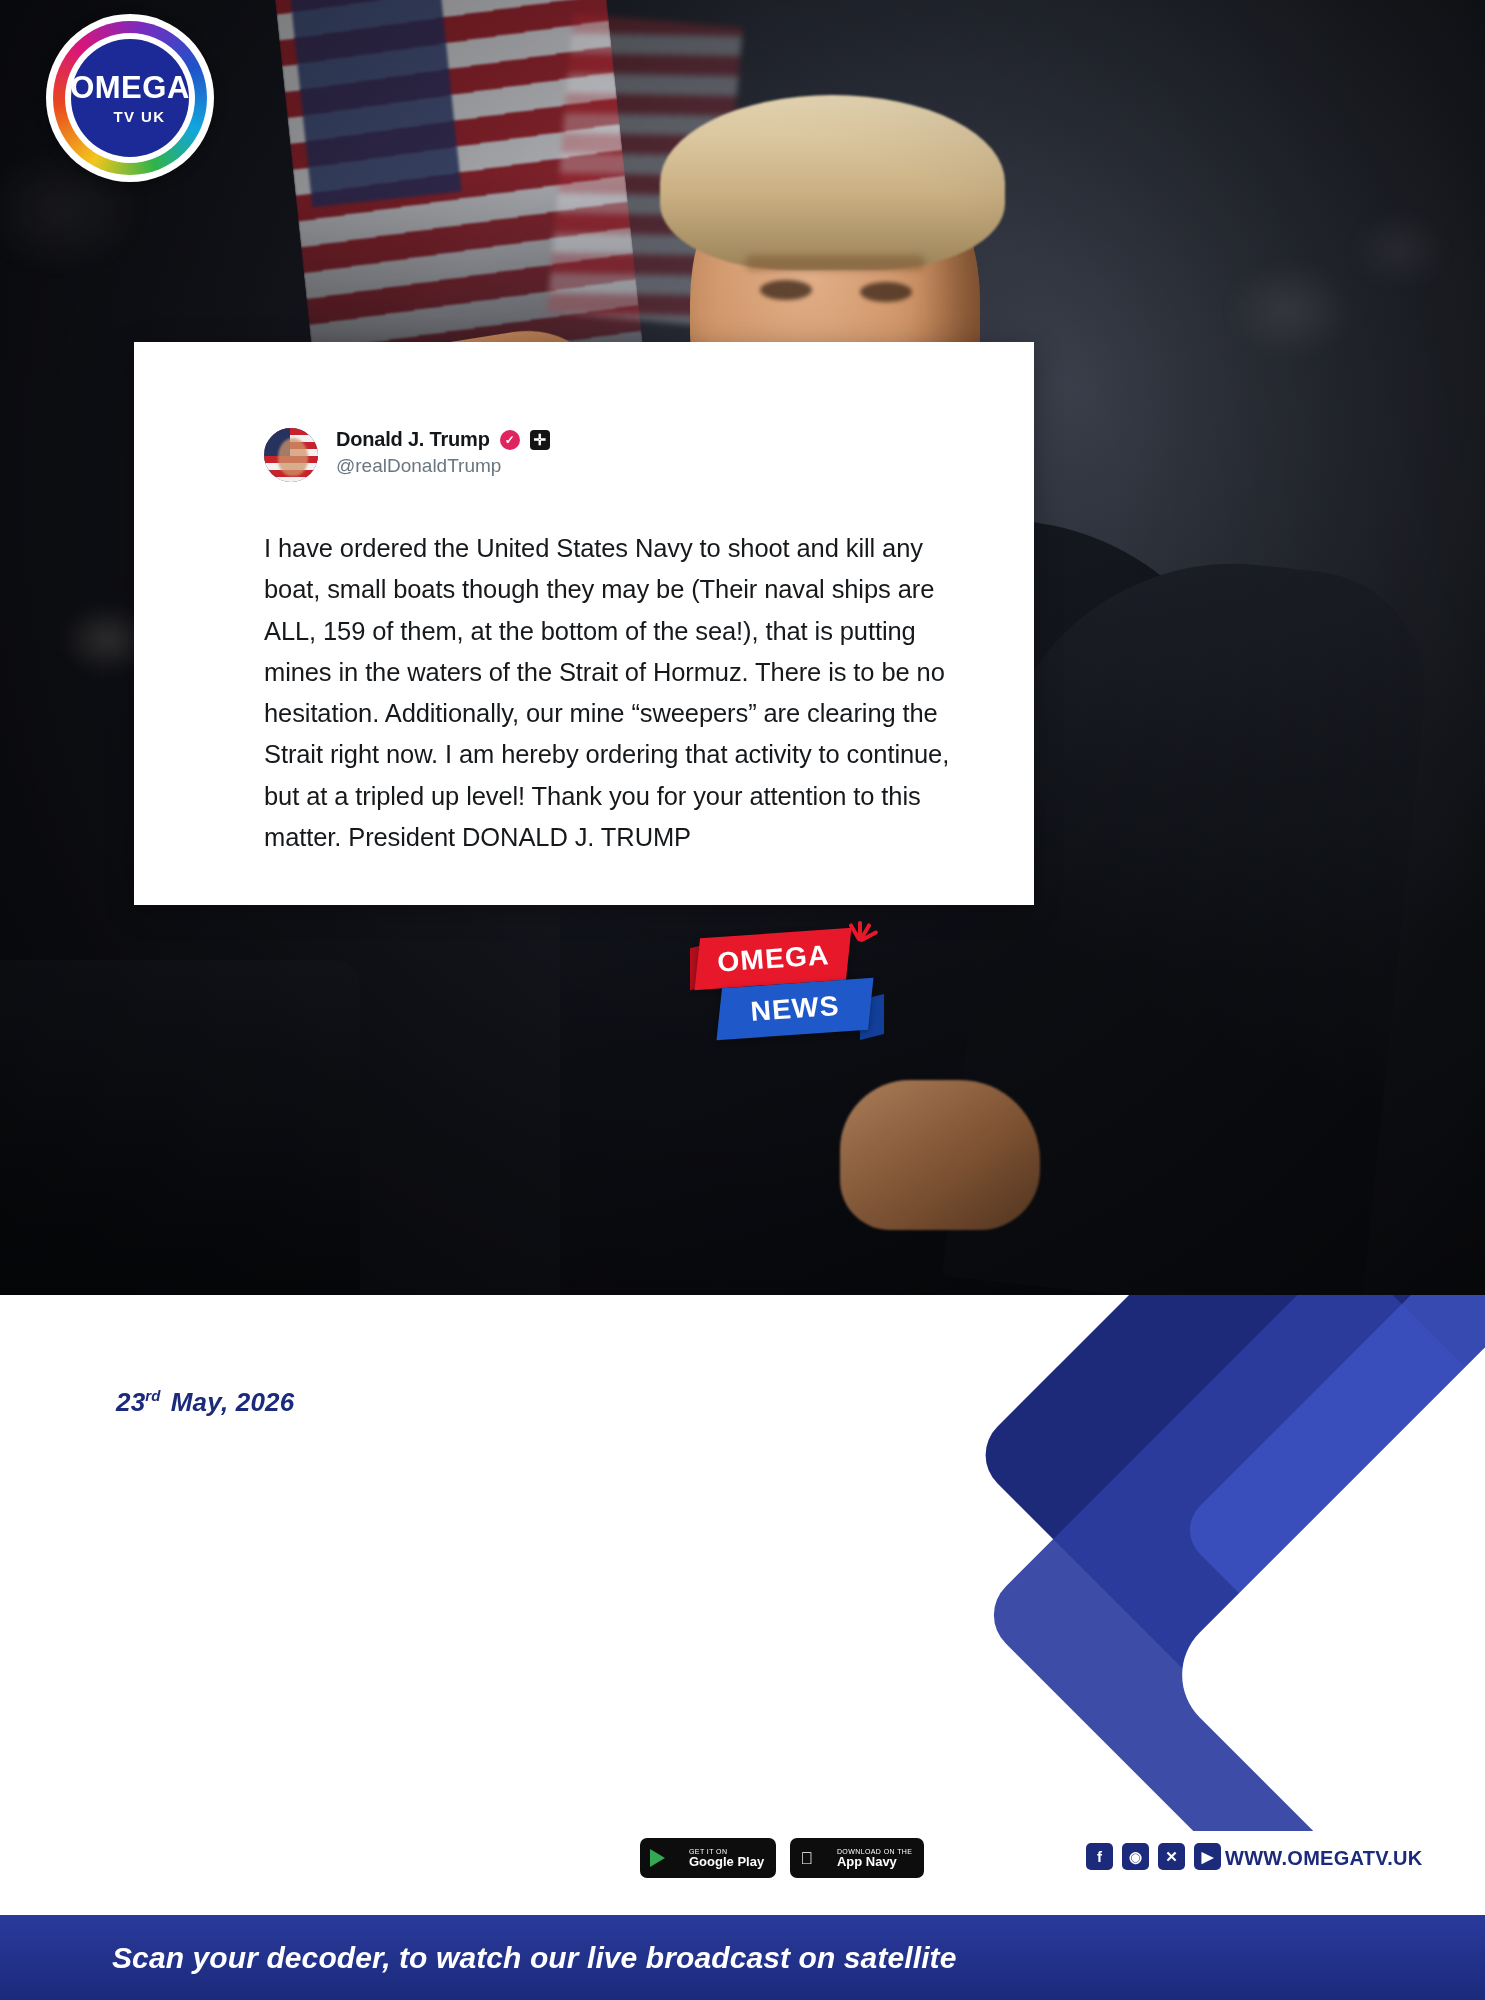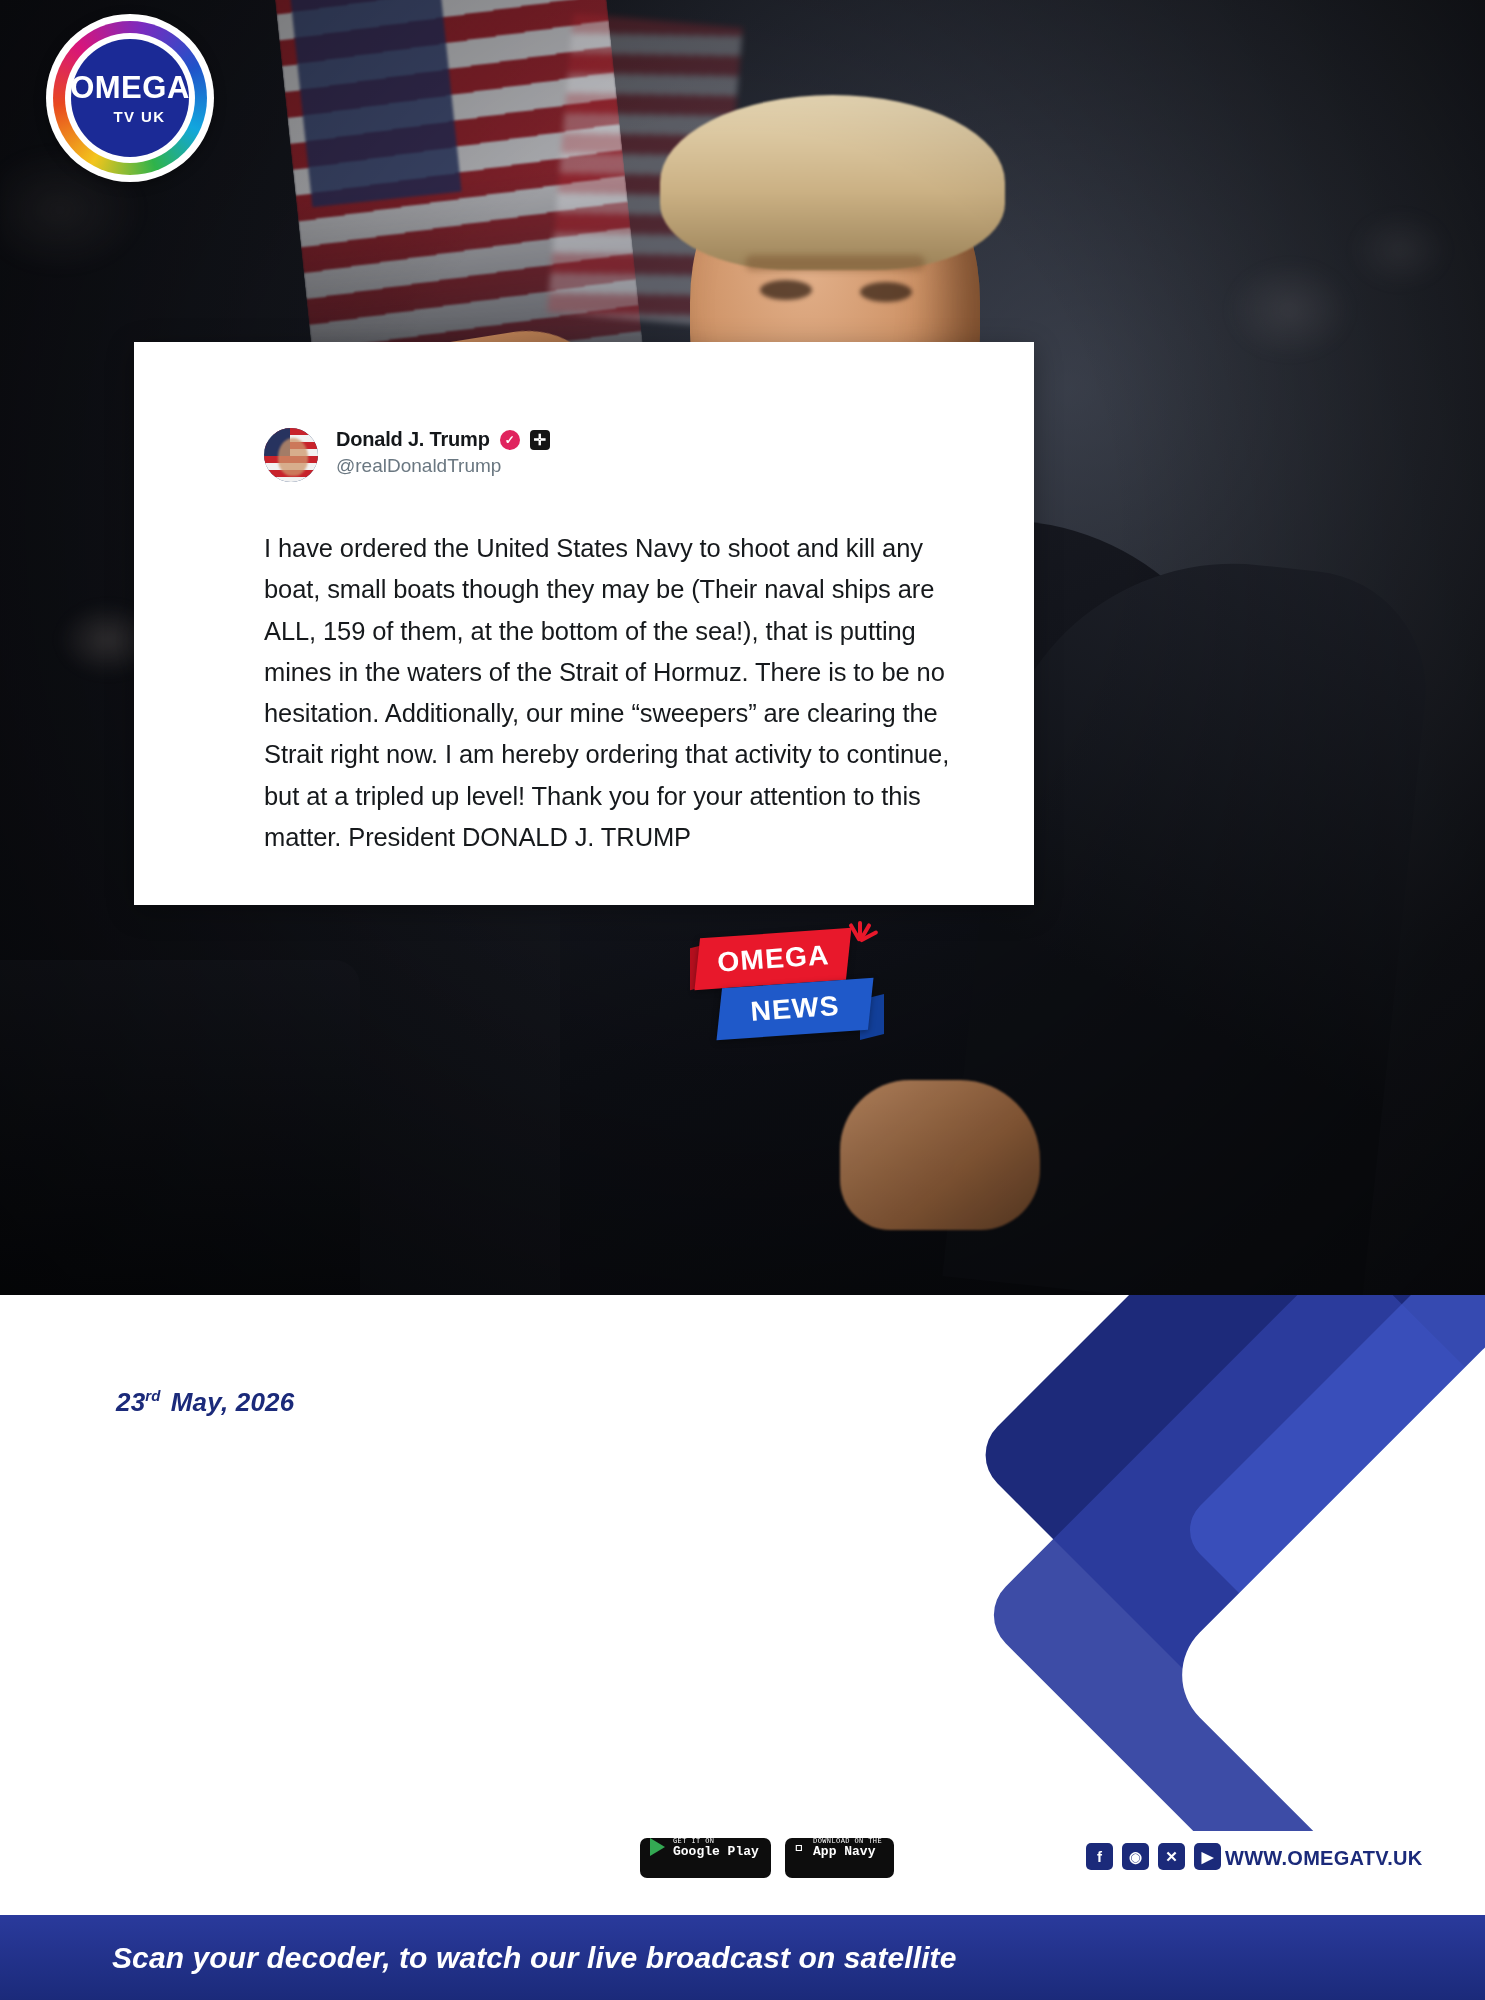--- a/index.html
+++ b/index.html
@@ -366,21 +366,21 @@
   .date .spacer { display: inline-block; width: 10px; }
 
   
   .store-row {
     position: absolute; left: 640px; top: 1838px;
     display: flex; align-items: center; gap: 14px;
   }
   .store-badge {
     height: 40px; padding: 0 12px 0 10px;
     background: #0d0d0d; border-radius: 7px; color: #fff;
-    display: flex; gap: 8px; font-family: Liberation Mono, monospace;
+    display: flex; align-items: center; gap: 24px;
   }
   .store-badge .sb-glyph { font-size: 17px; line-height: 1; }
   .sb-texts { display: flex; flex-direction: column; line-height: 1.05; }
   .sb-small { font-size: 7px; letter-spacing: 0.4px; }
   .sb-big { font-size: 13px; font-weight: 700; }
   .gplay-tri {
     width: 0; height: 0;
     border-top: 9px solid transparent;
     border-bottom: 9px solid transparent;
     border-left: 15px solid #34a853;

